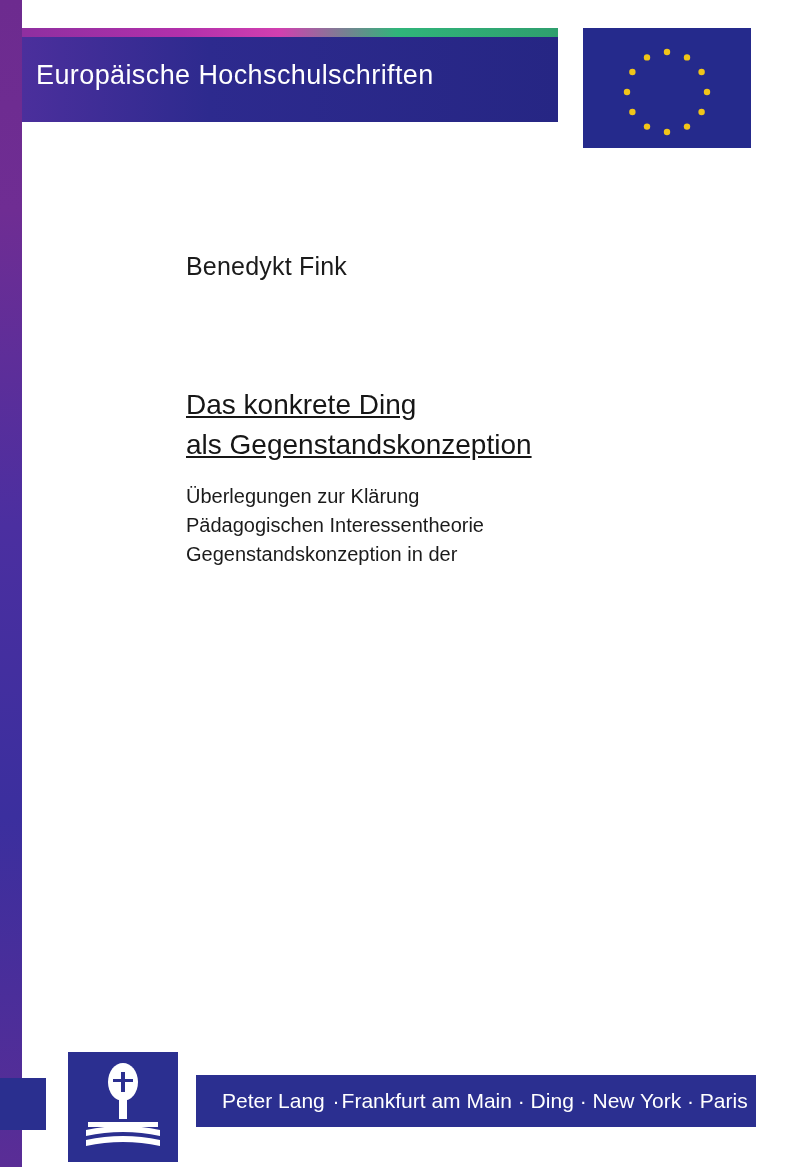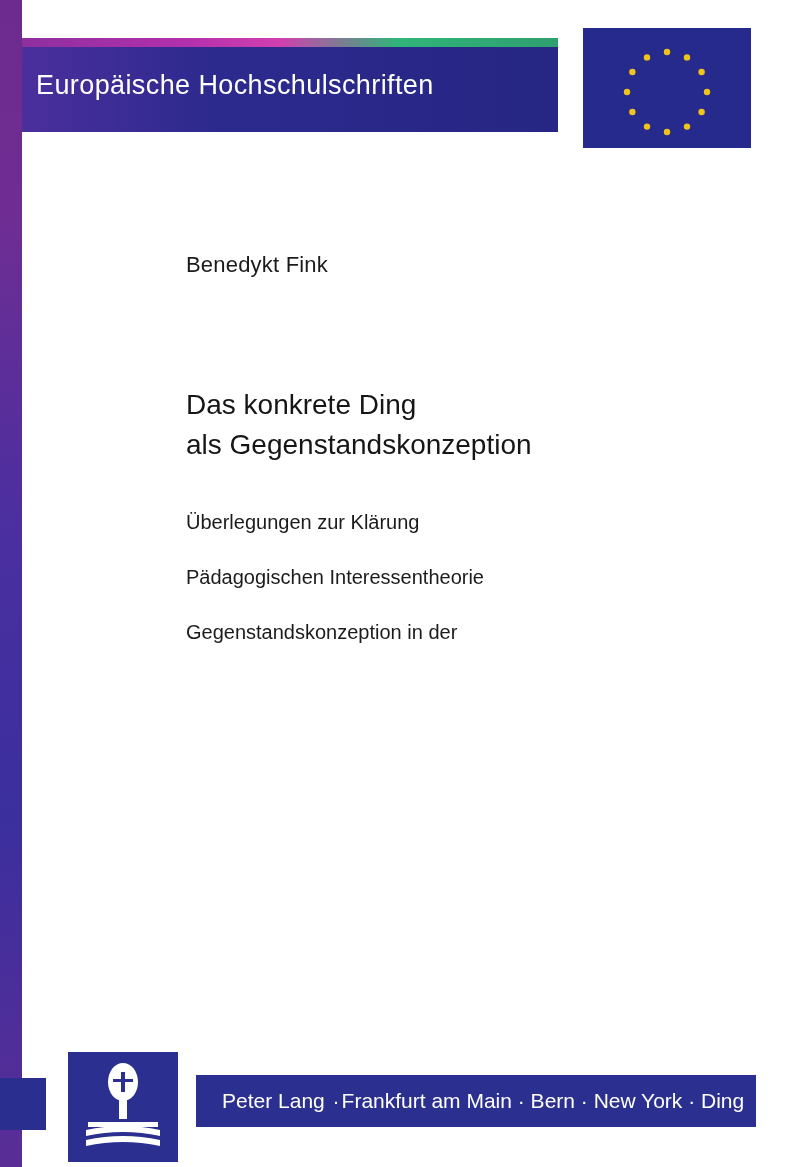--- a/index.html
+++ b/index.html
@@ -36,21 +36,20 @@
     background: #2a2f8f;
   }
 
   
   .banner-wrap {
     position: absolute;
     left: 22px;
     top: 28px;
     width: 536px;
     height: 94px;
-    margin-top: 10px;
   }
   .banner-stripe {
     position: absolute;
     left: 0;
     top: 0;
     width: 100%;
     height: 9px;
     background: linear-gradient(to right, #8f2fa0 0%, #b230ab 30%, #d13fb0 48%, #30b57a 70%, #2f9f6e 100%);
   }
   .banner-body {
@@ -88,44 +87,44 @@
     height: 120px;
     background: #252a8c;
   }
   .flag svg { display: block; }
 
   
   .author {
     position: absolute;
     left: 186px;
     top: 252px;
-    font-size: 22px;
+    font-size: 25px;
     color: #1b1b1b;
     letter-spacing: 0.2px;
   }
   .title {
     position: absolute;
     left: 186px;
     top: 385px;
     width: 520px;
     font-size: 28px;
     line-height: 40px;
     color: #161616;
   }
-  .title .line { display: block; white-space: nowrap; }
+  .title .line { display: block; white-space: nowrap; text-decoration: underline; }
   .subtitle {
     position: absolute;
     left: 186px;
     top: 482px;
     width: 500px;
     font-size: 20px;
     line-height: 29px;
     color: #1b1b1b;
   }
-  .subtitle .line { display: block; white-space: nowrap; margin-top: 26px; }
+  .subtitle .line { display: block; white-space: nowrap; }
 
   
   .pub-bar {
     position: absolute;
     left: 196px;
     top: 1075px;
     width: 560px;
     height: 52px;
     background: #2b2f90;
   }
@@ -195,21 +194,21 @@
   </div>
 
   <div class="subtitle">
     <span class="line">Überlegungen zur Klärung</span>
     <span class="line">Pädagogischen Interessentheorie</span>
     <span class="line">Gegenstandskonzeption in der</span>
   </div>
 
   <div class="pub-bar">
     <div class="pub-text">
-      <span class="pl">Peter Lang</span><span class="sep"> ·</span><span>Frankfurt am Main · Bern · New York · Ding</span>
+      <span class="pl">Peter Lang</span><span class="sep"> ·</span><span>Frankfurt am Main · Ding · New York · Paris</span>
     </div>
   </div>
 
   <div class="logo">
     <svg width="110" height="110" viewBox="0 0 110 110" xmlns="http://www.w3.org/2000/svg">
       <rect x="0" y="0" width="110" height="110" fill="#2b2f90"></rect>
       <g fill="#ffffff">
         <ellipse cx="55" cy="30" rx="15" ry="19"></ellipse>
         <rect x="51" y="45" width="8" height="22"></rect>
         <path d="M20 70 L90 70 L90 75 L20 75 Z"></path>

